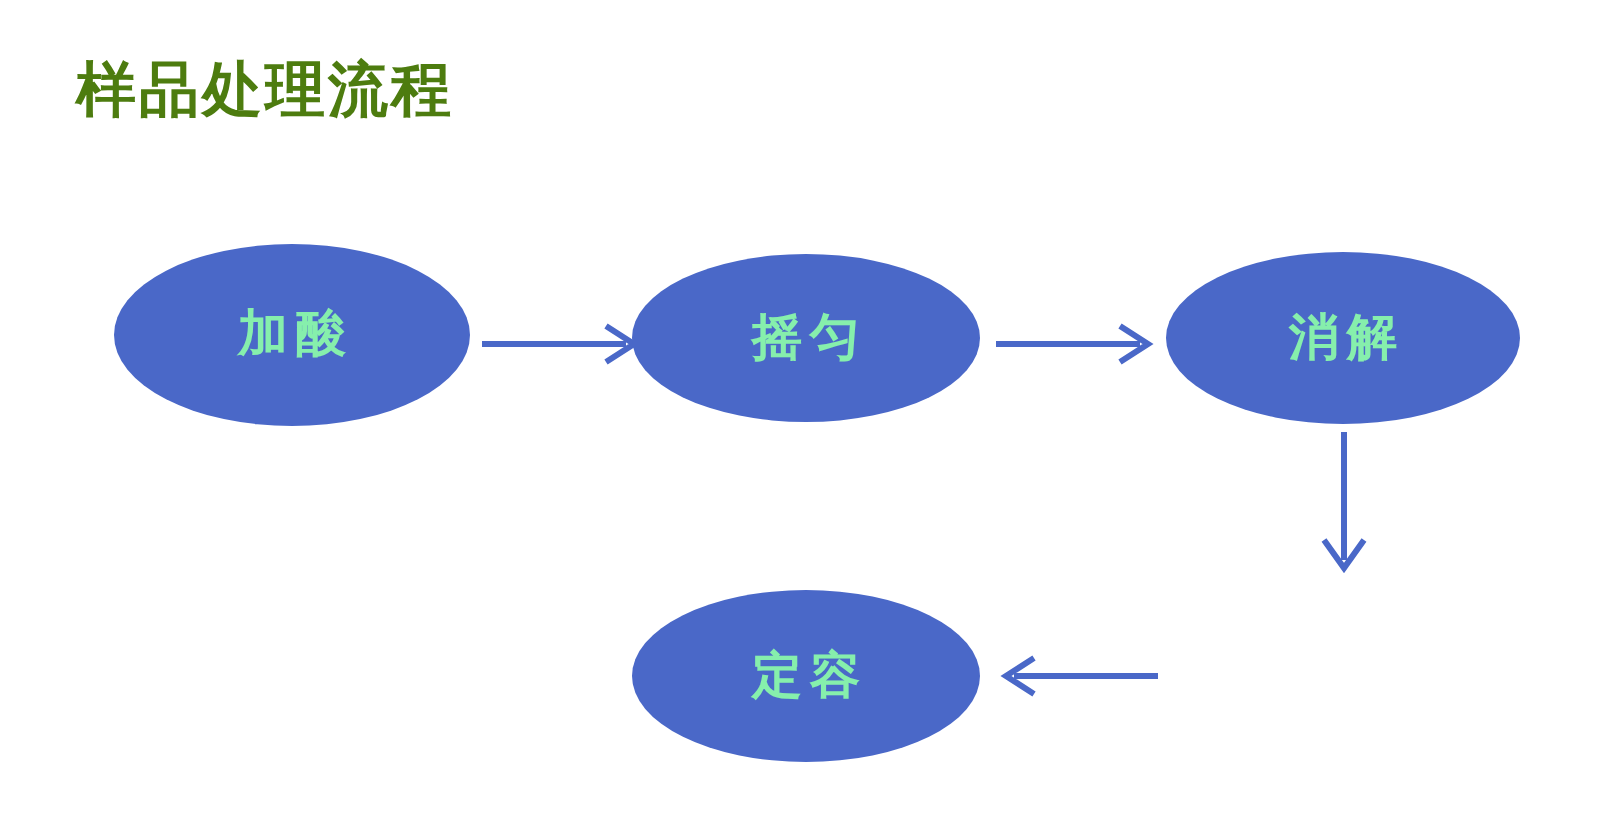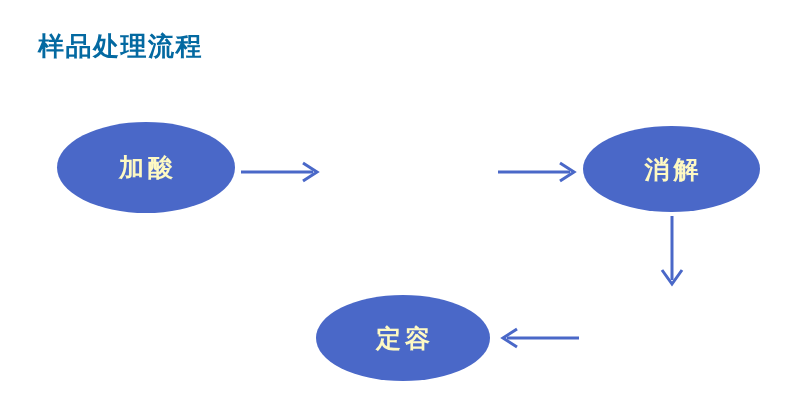--- a/index.html
+++ b/index.html
@@ -14,37 +14,37 @@
     position: relative;
     width: 800px;
     height: 410px;
     background: #ffffff;
     overflow: hidden;
   }
   #flow-title {
     position: absolute;
     left: 38px;
     top: 29px;
-    font-size: 26px;
+    font-size: 30px;
     font-weight: bold;
-    color: #0369a1;
+    color: #4d7c0f;
     letter-spacing: 1.5px;
     white-space: nowrap;
     line-height: 34px;
   }
   .node {
     position: absolute;
     display: flex;
     align-items: center;
     justify-content: center;
     border-radius: 50%;
     background: #4a68c8;
   }
   .node-label {
-    color: #fef9c3;
+    color: #86efac;
     font-size: 25px;
     font-weight: bold;
     letter-spacing: 4px;
     text-indent: 4px;
     white-space: nowrap;
     line-height: 1;
   }
   
   #node-jiasuan  { left: 57px;  top: 122px; width: 178px; height: 91px; }
   #node-yaoyun   { left: 316px; top: 127px; width: 174px; height: 84px; }
@@ -75,20 +75,23 @@
     <span class="node-label">加酸</span>
   </div>
 
   <div class="connector" id="arrow-1">
     <svg width="82" height="28" viewBox="0 0 82 28">
       <line x1="0" y1="14" x2="72" y2="14" stroke="#4a68c8" stroke-width="3"></line>
       <polyline points="62,5 76,14 62,23" fill="none" stroke="#4a68c8" stroke-width="3" stroke-linecap="butt" stroke-linejoin="miter"></polyline>
     </svg>
   </div>
 
+  <div class="node" id="node-yaoyun">
+    <span class="node-label">摇匀</span>
+  </div>
 
   <div class="connector" id="arrow-2">
     <svg width="82" height="28" viewBox="0 0 82 28">
       <line x1="0" y1="14" x2="72" y2="14" stroke="#4a68c8" stroke-width="3"></line>
       <polyline points="62,5 76,14 62,23" fill="none" stroke="#4a68c8" stroke-width="3" stroke-linecap="butt" stroke-linejoin="miter"></polyline>
     </svg>
   </div>
 
   <div class="node" id="node-xiaojie">
     <span class="node-label">消解</span>

